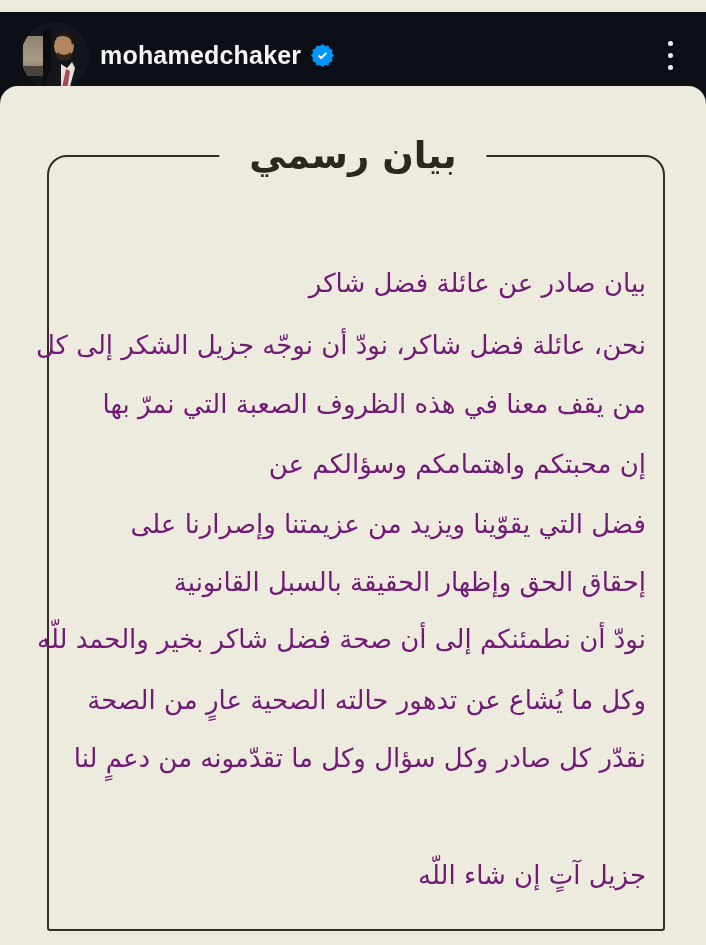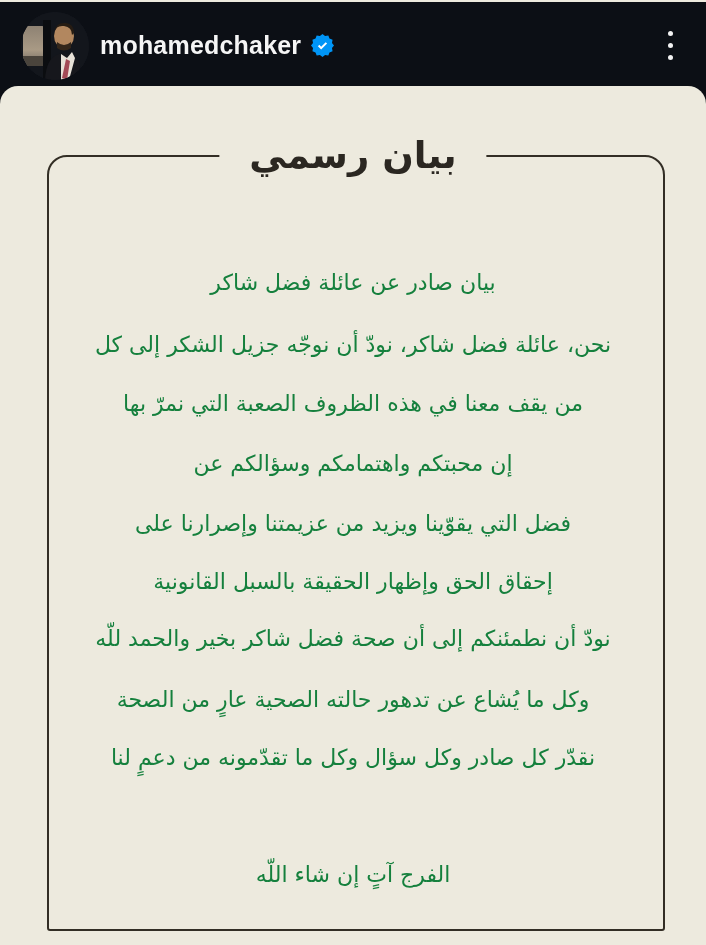--- a/index.html
+++ b/index.html
@@ -13,21 +13,21 @@
     width: 706px;
     height: 945px;
     overflow: hidden;
     font-family: "DejaVu Sans", sans-serif;
     background: #EDEADE;
   }
 
   
   .post-header {
     position: absolute;
-    top: 2px; left: 0;
+    top: 12px; left: 0;
     width: 706px;
     height: 104px;
     background: #0C0F15;
     display: flex;
     align-items: center;
   }
   .avatar {
     position: absolute;
     left: 21px;
     top: 10px;
@@ -114,25 +114,24 @@
     line-height: 52px;
     white-space: nowrap;
     z-index: 2;
   }
   .line {
     position: absolute;
     left: 60px;
     right: 60px;
     transform: translateY(-50%);
     margin: 0;
-    text-align: center;
     direction: rtl;
     unicode-bidi: embed;
-    color: #15803d;
-    font-size: 22px;
+    color: #701a75;
+    font-size: 26px;
     line-height: 32px;
     white-space: nowrap;
     z-index: 1;
   }
   .l0 { top: 197px; }
   .l1 { top: 259px; }
   .l2 { top: 318px; }
   .l3 { top: 378px; }
   .l4 { top: 438px; }
   .l5 { top: 496px; }
@@ -195,16 +194,16 @@
 
     <p class="line l0" lang="ar">بيان صادر عن عائلة فضل شاكر</p>
     <p class="line l1" lang="ar">نحن، عائلة فضل شاكر، نودّ أن نوجّه جزيل الشكر إلى كل</p>
     <p class="line l2" lang="ar">من يقف معنا في هذه الظروف الصعبة التي نمرّ بها</p>
     <p class="line l3" lang="ar">إن محبتكم واهتمامكم وسؤالكم عن</p>
     <p class="line l4" lang="ar">فضل التي يقوّينا ويزيد من عزيمتنا وإصرارنا على</p>
     <p class="line l5" lang="ar">إحقاق الحق وإظهار الحقيقة بالسبل القانونية</p>
     <p class="line l6" lang="ar">نودّ أن نطمئنكم إلى أن صحة فضل شاكر بخير والحمد للّه</p>
     <p class="line l7" lang="ar">وكل ما يُشاع عن تدهور حالته الصحية عارٍ من الصحة</p>
     <p class="line l8" lang="ar">نقدّر كل صادر وكل سؤال وكل ما تقدّمونه من دعمٍ لنا</p>
-    <p class="line l9" lang="ar">الفرج آتٍ إن شاء اللّه</p>
+    <p class="line l9" lang="ar">جزيل آتٍ إن شاء اللّه</p>
   </main>
 
 </div>
 
 </body></html>

